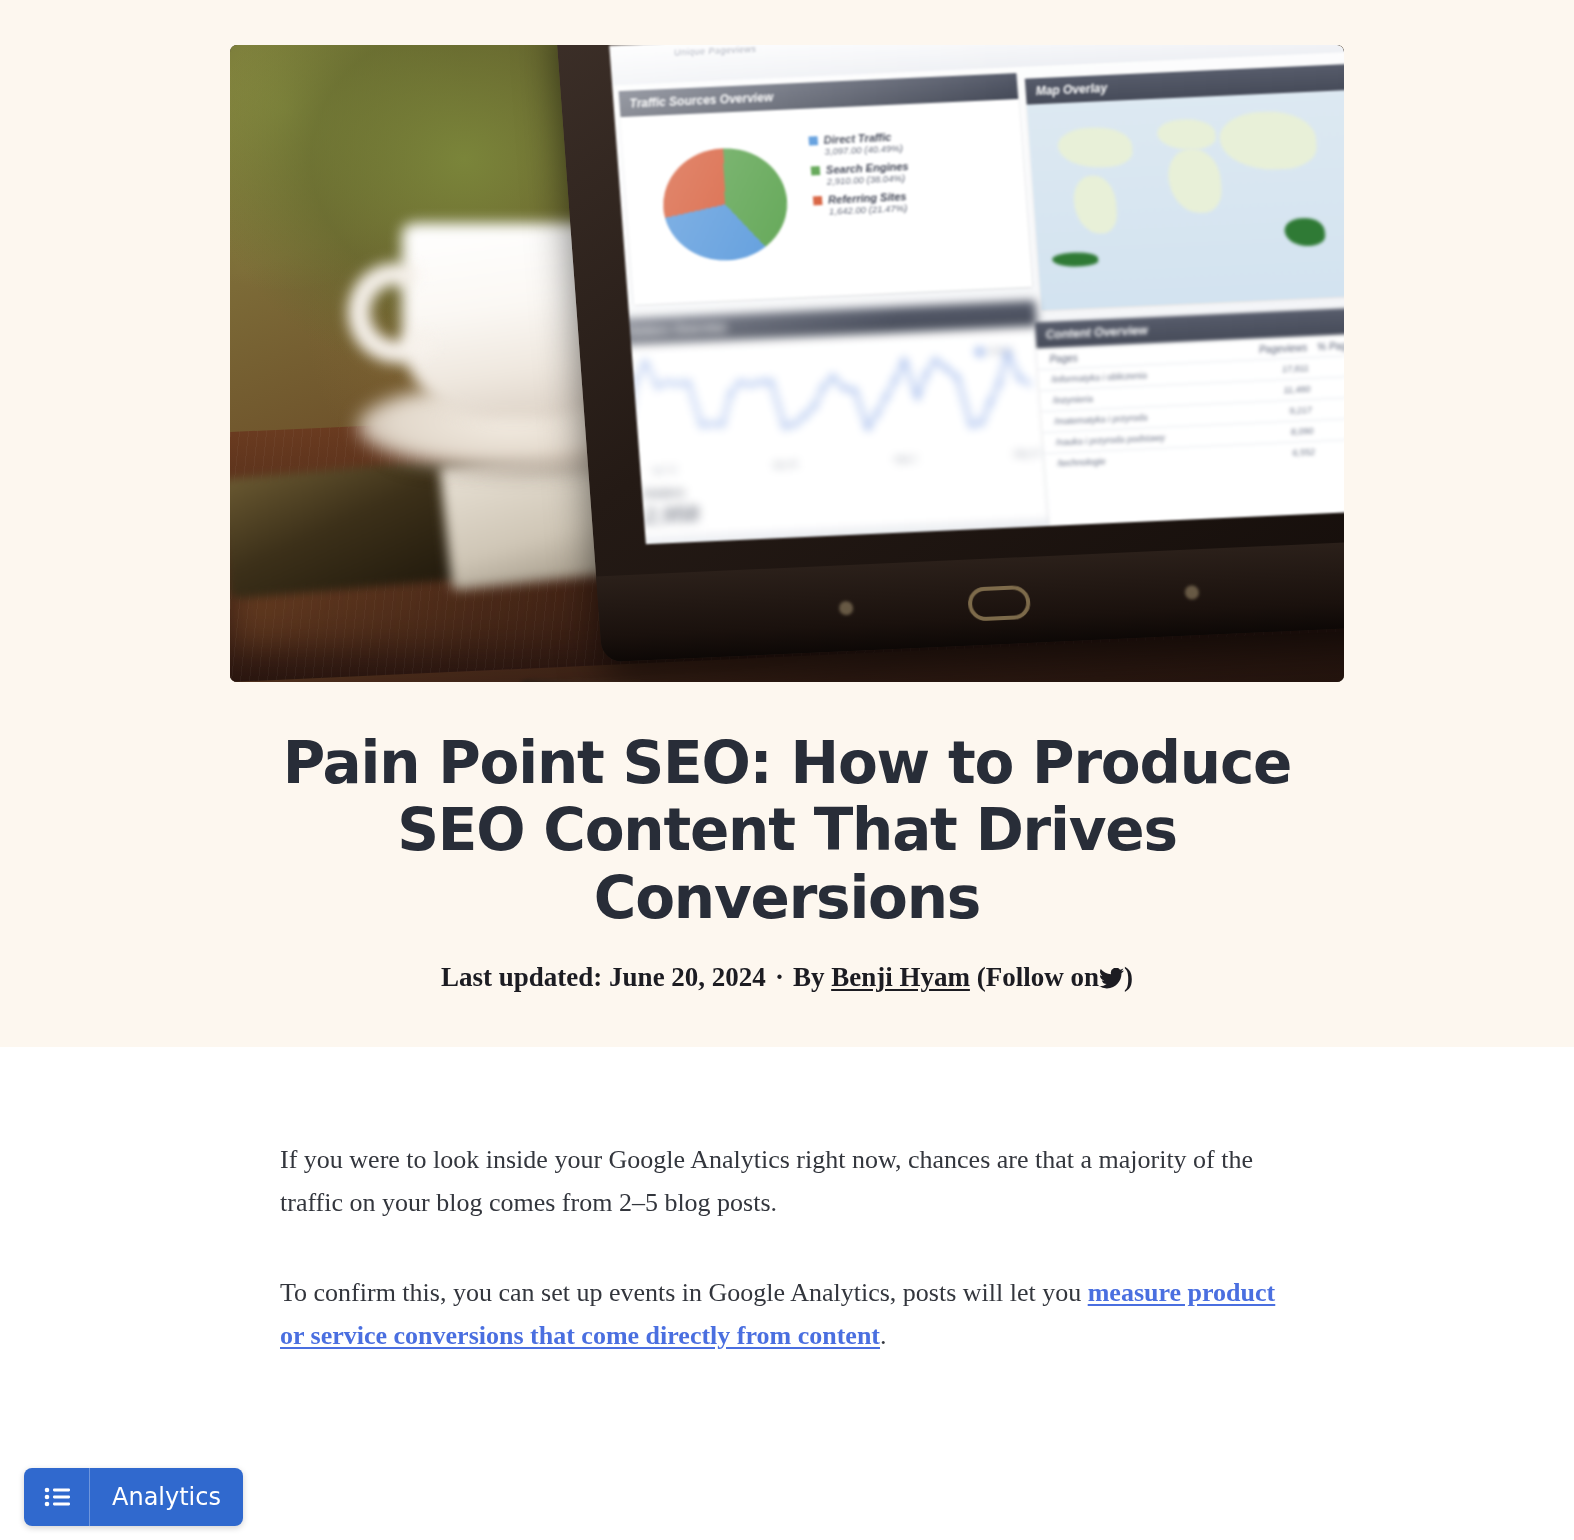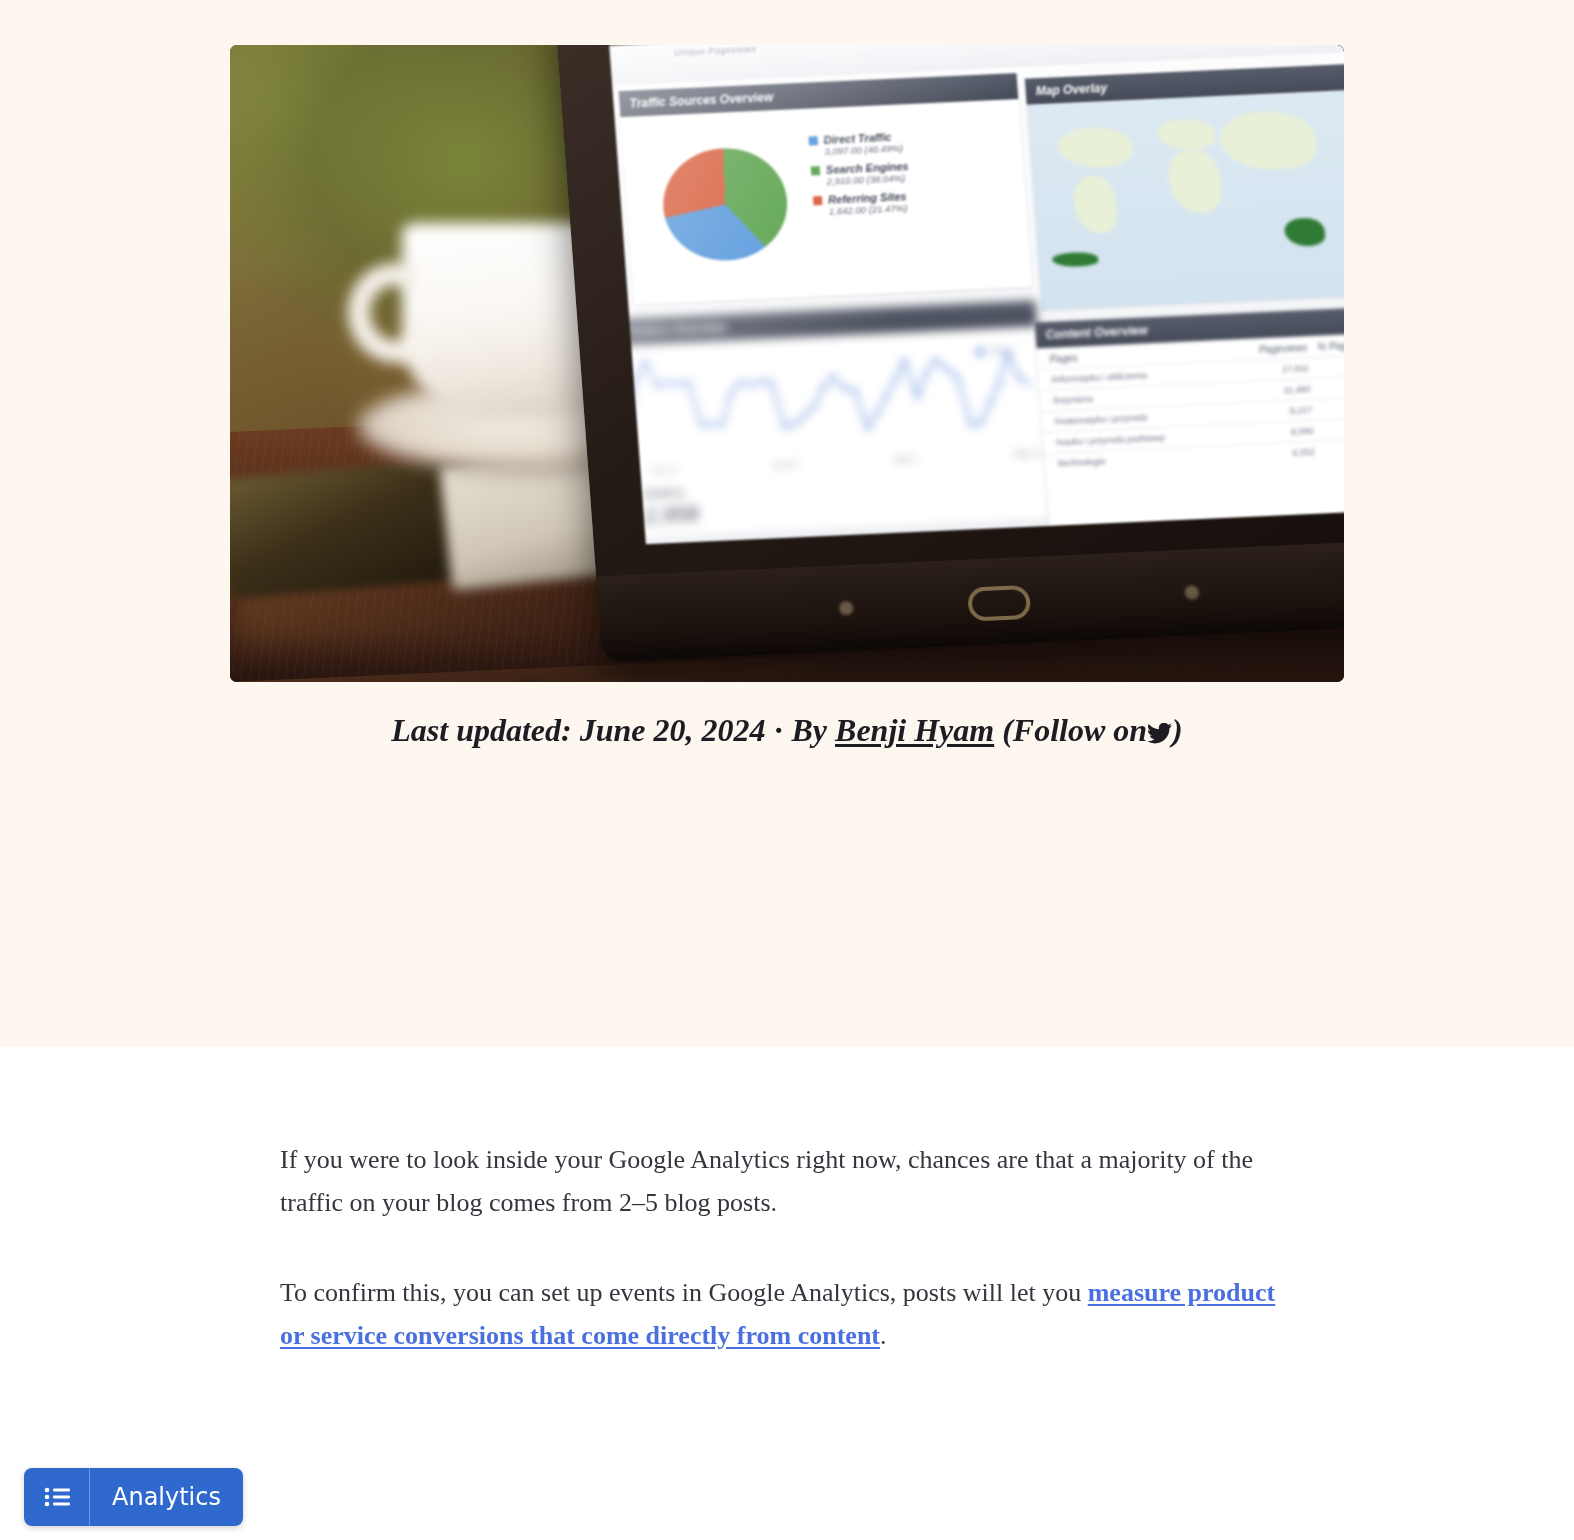--- a/index.html
+++ b/index.html
@@ -270,23 +270,22 @@
     font-size: 58px;
     line-height: 1.16;
     letter-spacing: -1.2px;
     color: #282d38;
   }
   .byline {
     margin-top: 30px;
     text-align: center;
     font-family: "Liberation Serif", serif;
     font-weight: bold;
-    font-size: 32px;
+    font-size: 27px;
     color: #1c1c22;
-    font-style: italic;
   }
   .byline .sep { margin: 0 9px; }
   .byline a {
     color: #1c1c22;
     text-decoration: underline;
     text-underline-offset: 3px;
   }
 
   
   .article {
@@ -504,20 +503,21 @@
       <div class="tablet-bezel-bottom">
         <span class="bezel-dot l"></span>
         <span class="home-btn"></span>
         <span class="bezel-dot r"></span>
       </div>
     </div>
 
     <div class="stylus"></div>
   </div>
 
+  <h1 class="title">Pain Point SEO: How to Produce SEO Content That Drives Conversions</h1>
 
   <div class="byline">
     <span>Last updated: June 20, 2024</span><span class="sep">·</span><span>By</span>
     <a href="#">Benji Hyam</a>
     <span>(Follow on</span><a href="#" style="text-decoration:none;"><svg width="25" height="21" viewBox="0 0 24 20" style="vertical-align:-3px">
           <path fill="#1c1c22" d="M24 2.37a9.9 9.9 0 0 1-2.83.77A4.93 4.93 0 0 0 23.34.37a9.86 9.86 0 0 1-3.13 1.19A4.92 4.92 0 0 0 11.6 6.0 13.97 13.97 0 0 1 1.67.9a4.92 4.92 0 0 0 1.52 6.57A4.9 4.9 0 0 1 .96 6.85v.06a4.92 4.92 0 0 0 3.95 4.83 4.96 4.96 0 0 1-2.22.08 4.93 4.93 0 0 0 4.6 3.42A9.88 9.88 0 0 1 0 17.29a13.94 13.94 0 0 0 7.55 2.21c9.06 0 14.01-7.5 14.01-14 0-.21 0-.42-.02-.63A10 10 0 0 0 24 2.37z"></path>
         </svg></a><span>)</span>
   </div>
 </section>
 

